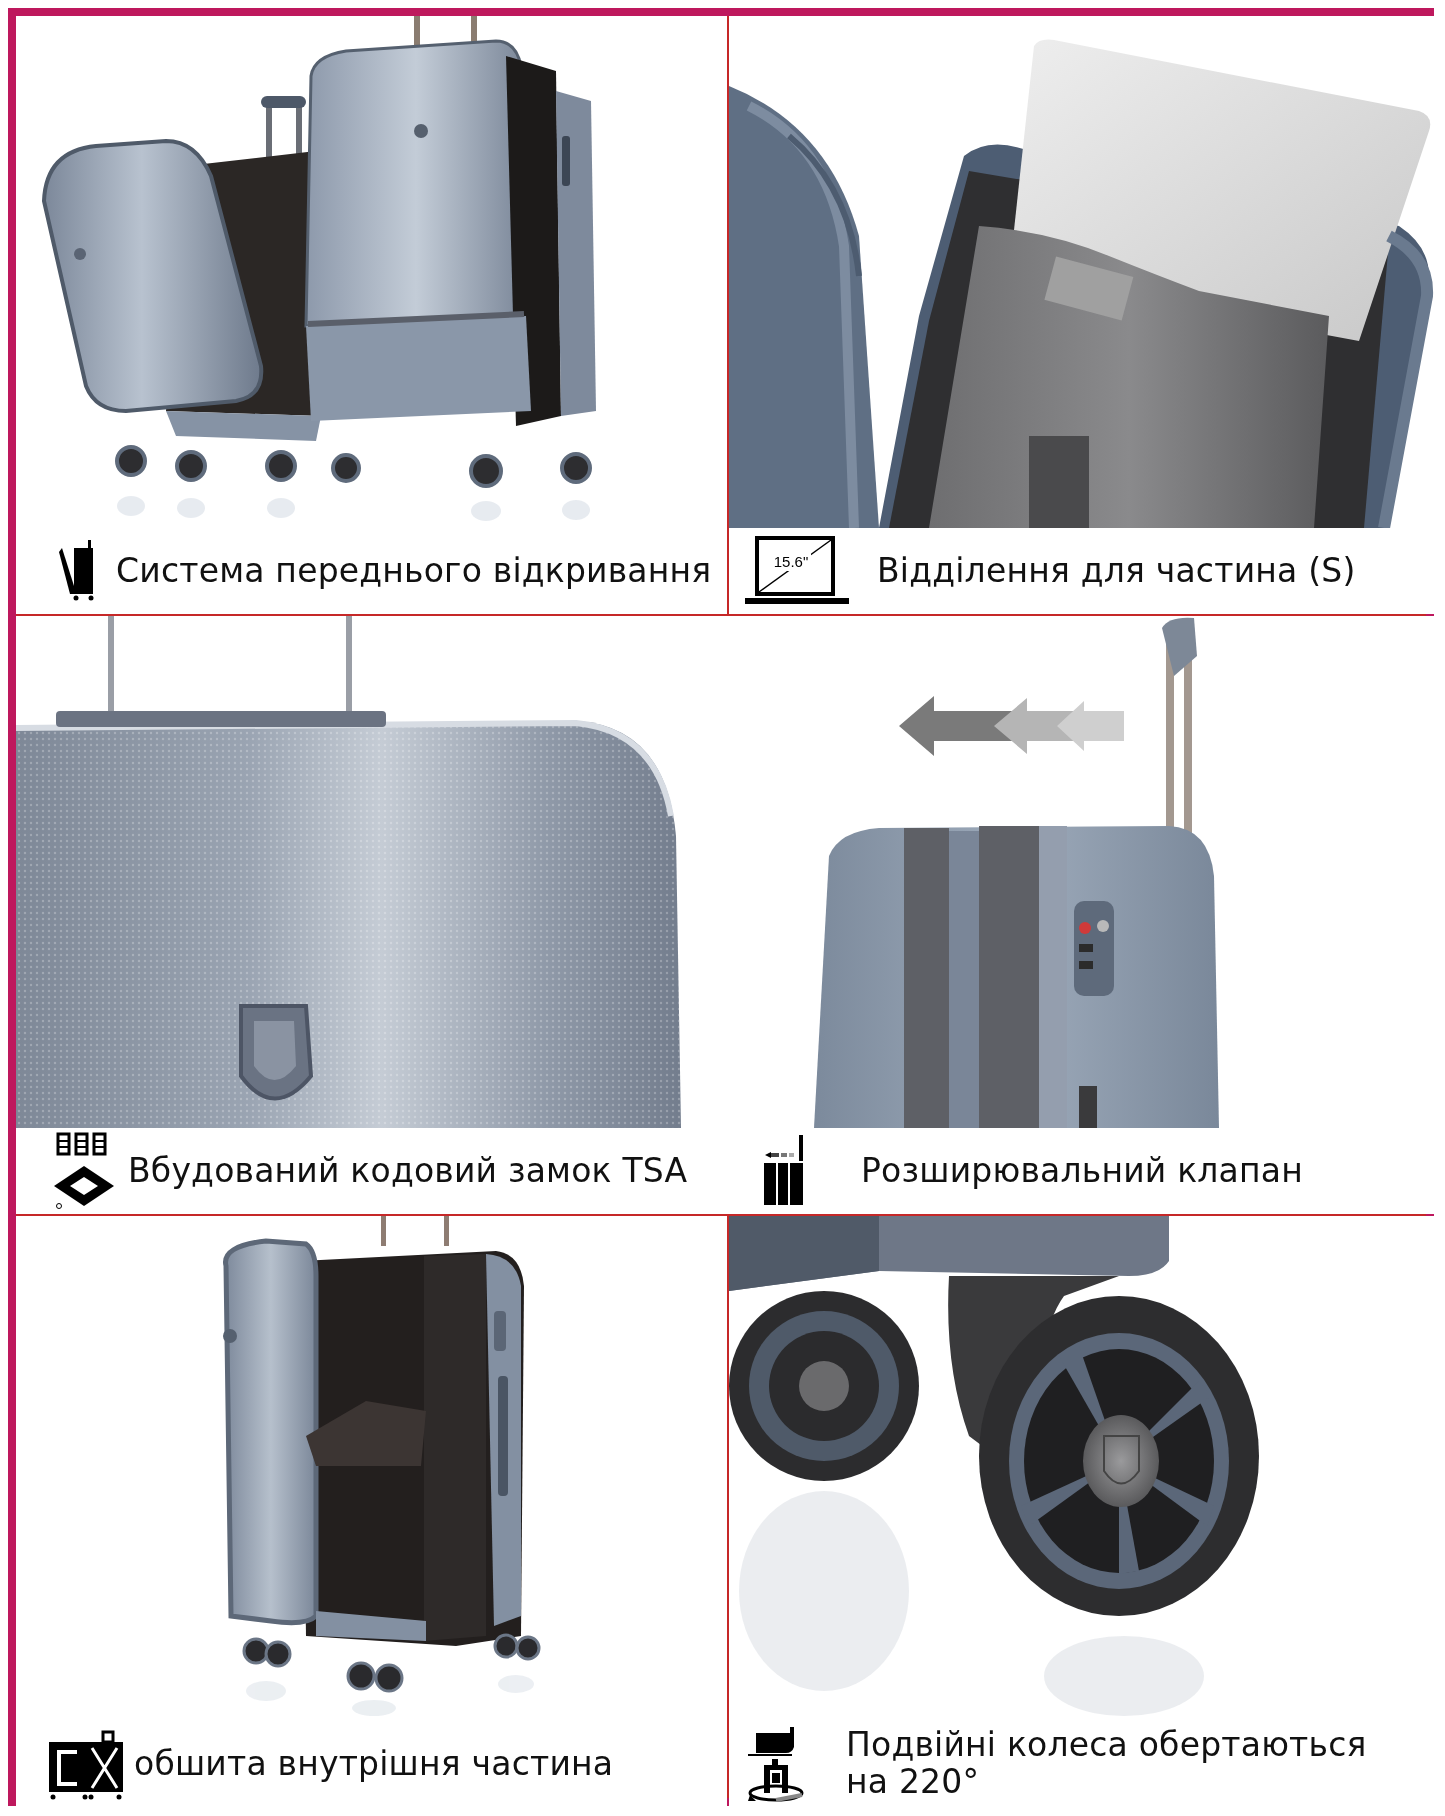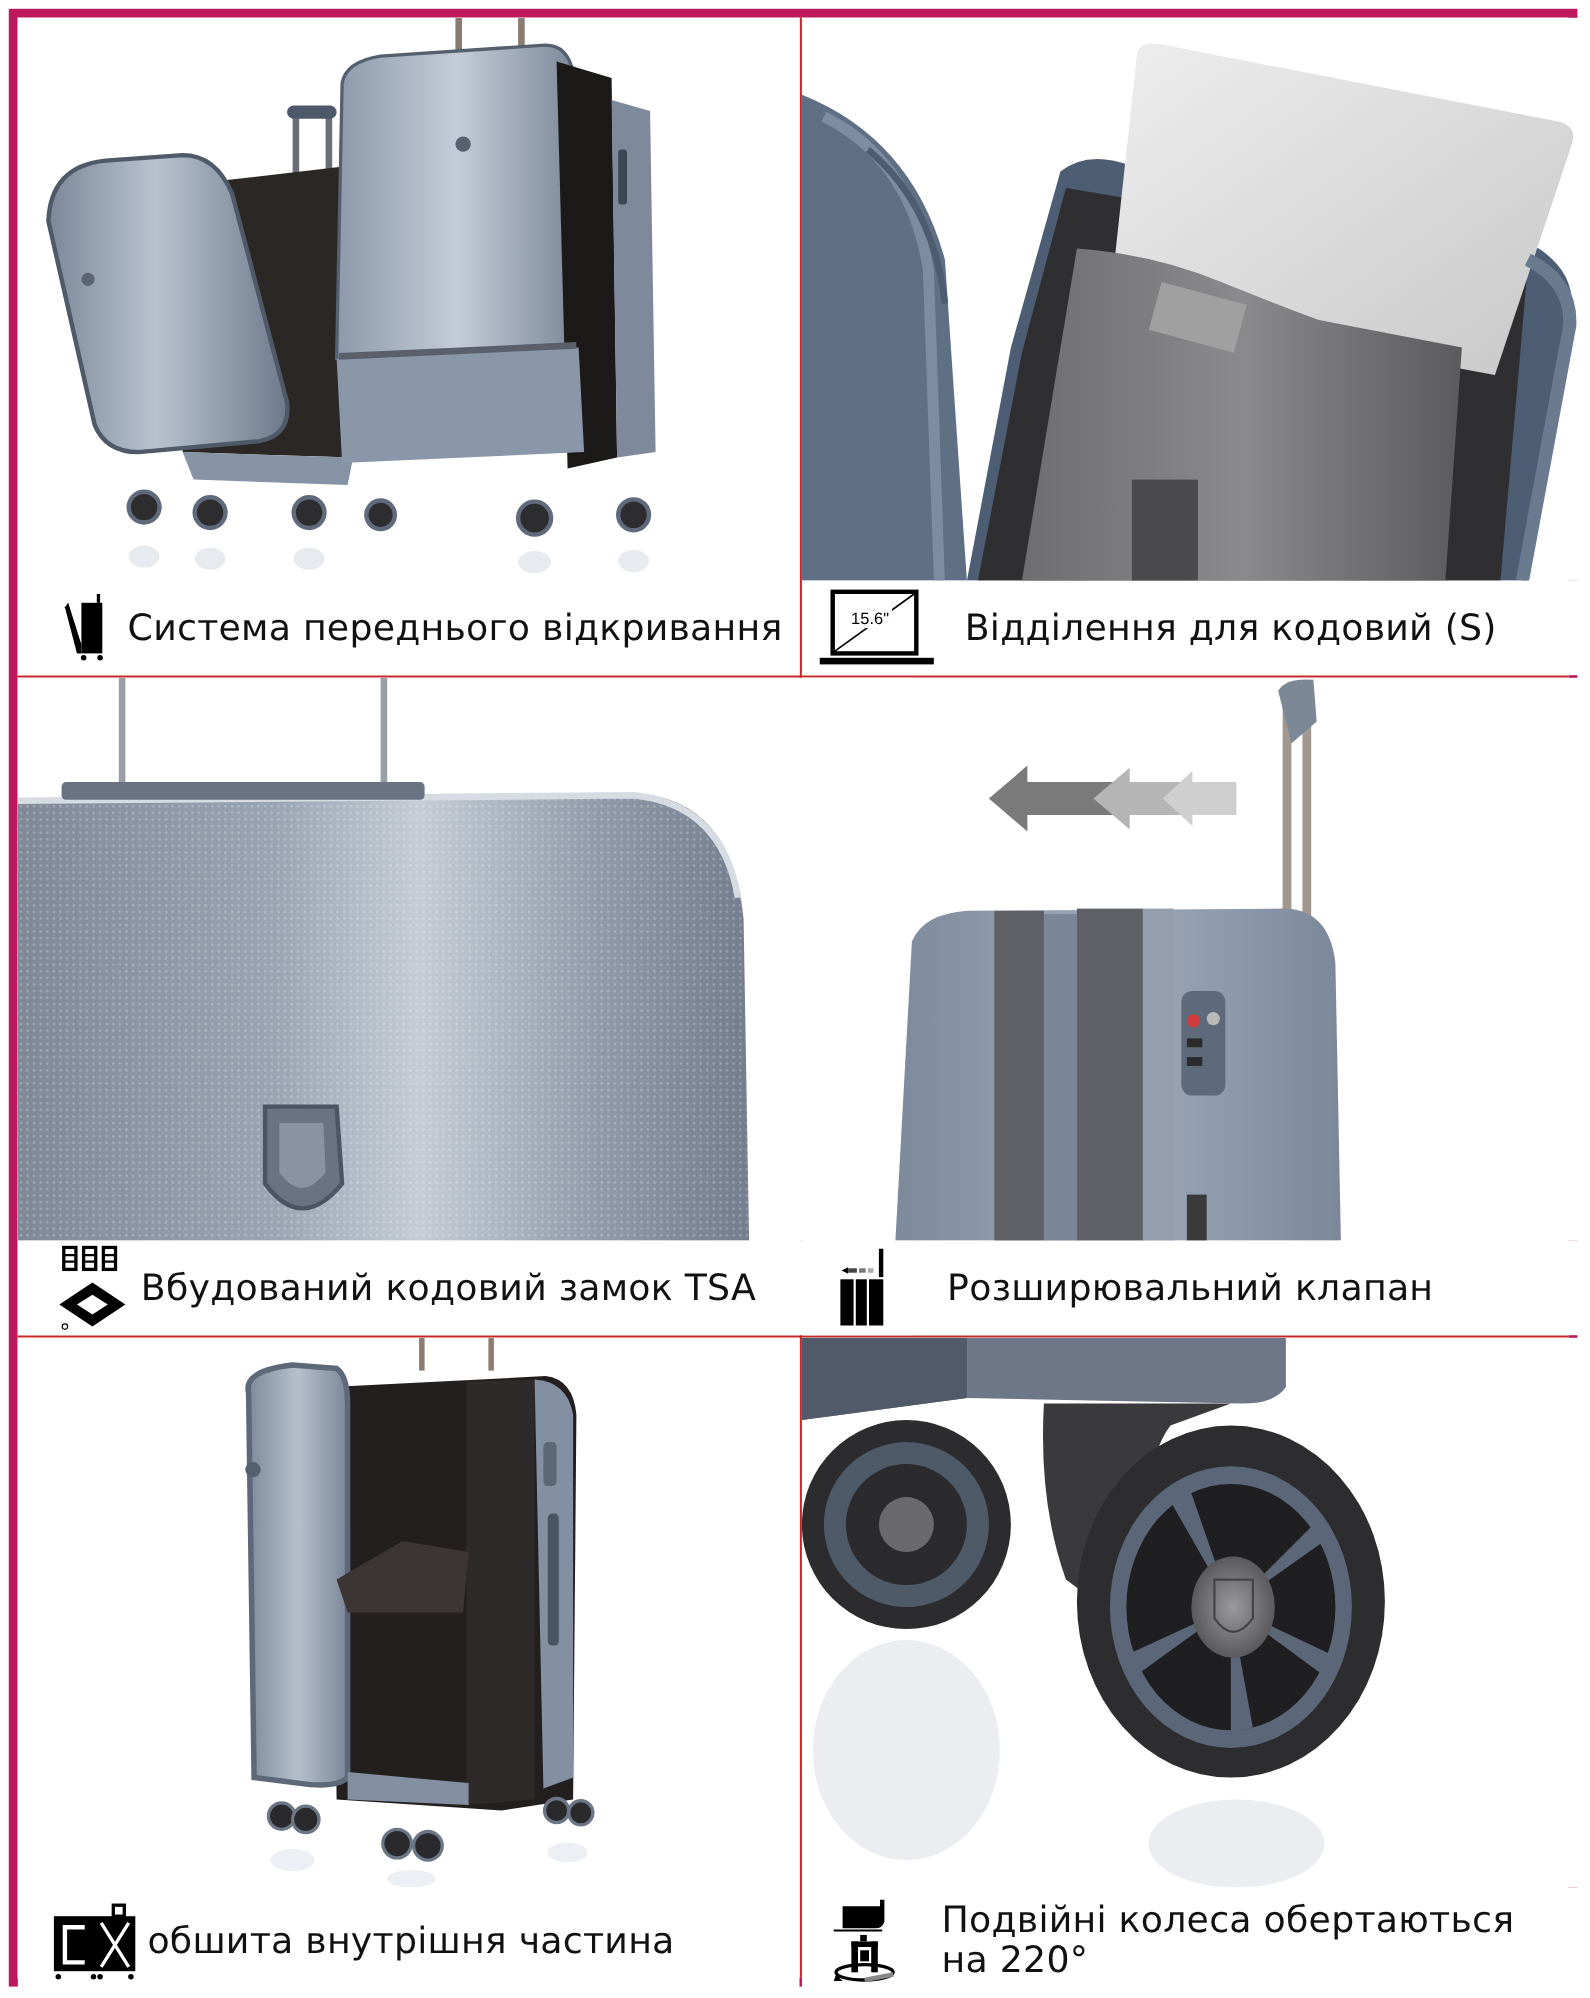--- a/index.html
+++ b/index.html
@@ -123,21 +123,21 @@
     <div class="caption" style="height:86px;padding-left:16px">
       <span class="cap-icon" style="width:104px;margin-right:28px">
         <svg width="104" height="72" viewBox="0 0 104 72">
           <rect x="12" y="3" width="76" height="56" fill="none" stroke="#000" stroke-width="4"></rect>
           <line x1="14" y1="57" x2="86" y2="5" stroke="#000" stroke-width="1.5"></line>
           <rect x="26" y="18" width="40" height="18" fill="#fff"></rect>
           <text x="46" y="32" font-size="15" text-anchor="middle" font-family="Liberation Sans, sans-serif" fill="#000">15.6"</text>
           <rect x="0" y="63" width="104" height="6" fill="#000"></rect>
         </svg>
       </span>
-      <span class="cap-text">Відділення для кодовий (S)</span>
+      <span class="cap-text">Відділення для частина (S)</span>
     </div>
   </div>
 
   <div class="tile" style="left:0;top:600px;width:814px;height:598px">
     <div class="photo" style="height:512px">
       <svg width="711" height="512" viewBox="0 0 711 512">
         <defs>
           <linearGradient id="shell3" x1="0" x2="1">
             <stop offset="0" stop-color="#7e8897"></stop>
               <stop offset="0.35" stop-color="#9aa4b2"></stop>
@@ -315,21 +315,21 @@
             <path d="M390 245 L470 165 L482 180 Z"></path>
           <path d="M390 245 L485 290 L478 310 Z"></path>
             <path d="M390 245 L410 355 L390 358 Z"></path>
           <path d="M390 245 L300 310 L292 290 Z"></path>
         </g>
         <ellipse cx="392" cy="245" rx="38" ry="46" fill="url(#hub)"></ellipse>
         <path d="M375 220 L410 220 L410 255 Q392 280 375 255 Z" fill="none" stroke="#444" stroke-width="2"></path>
         <ellipse cx="395" cy="460" rx="80" ry="40" fill="#e6e9ec" opacity="0.8"></ellipse>
       </svg>
     </div>
-    <div class="caption" style="height:96px;padding-left:27px">
+    <div class="caption" style="height:96px;padding-left:17px">
       <span class="cap-icon" style="width:60px;margin-right:40px">
         <svg width="60" height="78" viewBox="0 0 60 78">
           <path d="M10 8 L44 8 L44 2 L48 2 L48 22 Q46 28 40 28 L10 28 Z" fill="#000"></path>
           <line x1="2" y1="30" x2="46" y2="30" stroke="#000" stroke-width="2"></line>
           <rect x="26" y="34" width="6" height="6" fill="#000"></rect>
           <rect x="18" y="40" width="24" height="5" fill="#000"></rect>
           <rect x="18" y="40" width="6" height="28" fill="#000"></rect>
             <rect x="36" y="40" width="6" height="28" fill="#000"></rect>
           <rect x="26" y="48" width="8" height="10" fill="#000"></rect>
           <ellipse cx="30" cy="68" rx="26" ry="7" fill="none" stroke="#000" stroke-width="3"></ellipse>

